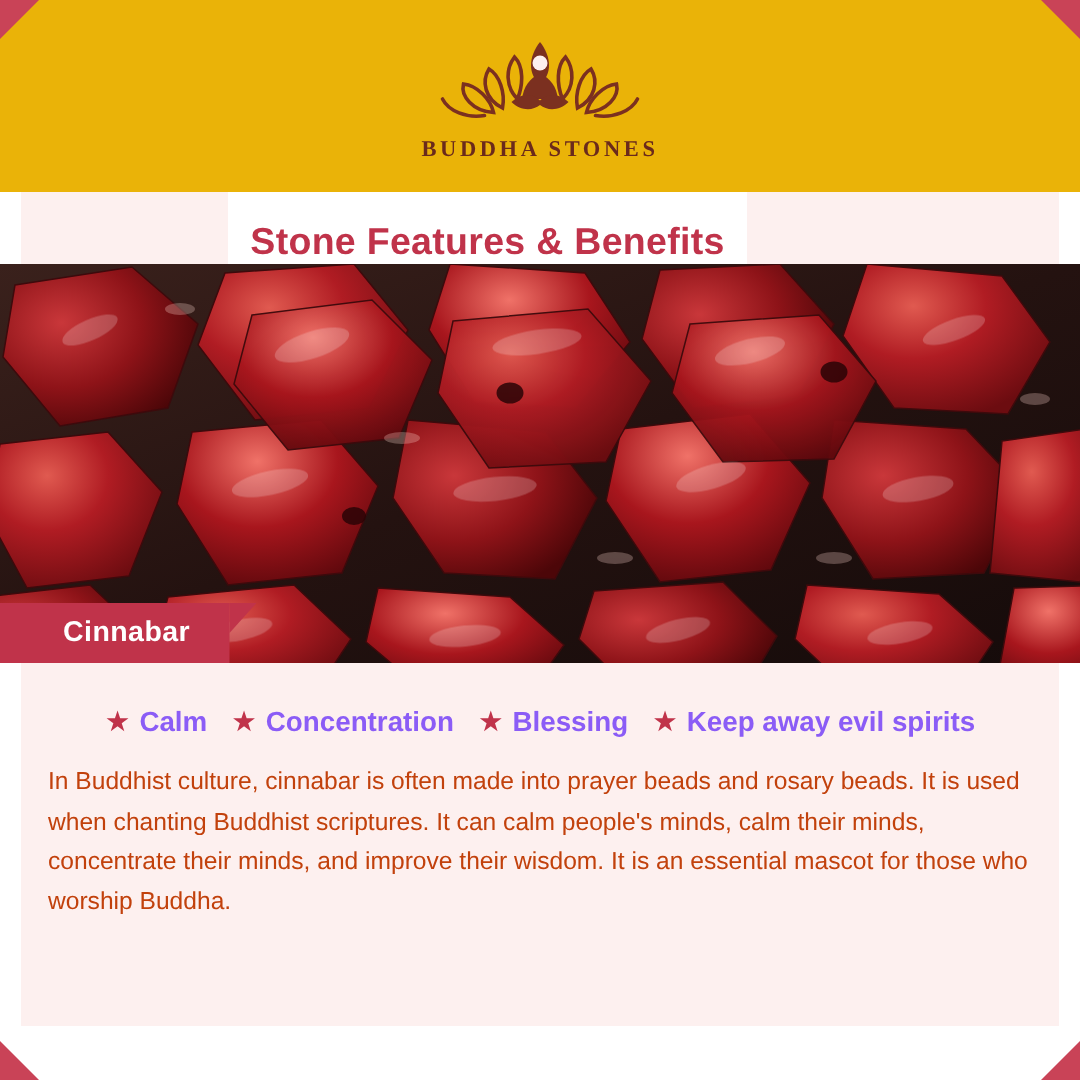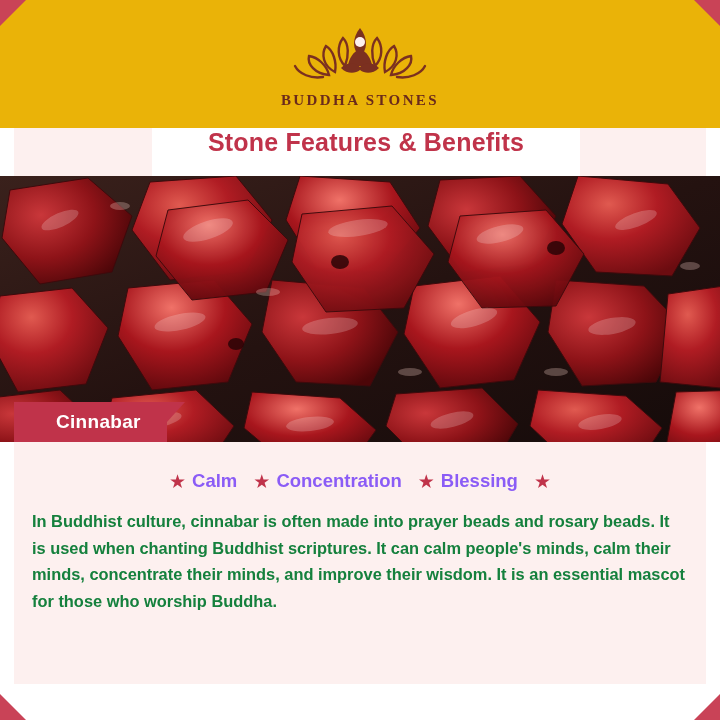--- a/index.html
+++ b/index.html
@@ -95,25 +95,25 @@
     color: #6a2a1c;
     font-weight: 700;
     font-family: "Liberation Serif", serif;
   }
 
   
   .title-band {
     position: absolute;
     top: 128px;
     left: 152px;
-    width: 428px;
+    width: 346px;
     height: 48px;
     background: #ffffff;
     display: flex;
-    align-items: flex-start;
+    align-items: flex-end;
     justify-content: center;
   }
   .title-text {
     font-size: 25px;
     font-weight: 700;
     color: #c0334a;
     letter-spacing: 0.2px;
     white-space: nowrap;
   }
 
@@ -126,21 +126,21 @@
     height: 266px;
     overflow: hidden;
     background: #2a1512;
   }
   .hero-svg { display:block; width: 720px; height: 266px; }
 
   
   .caption-tag {
     position: absolute;
     top: 402px;
-    left: 14px;
+    left: 0;
     height: 40px;
     display: flex;
     align-items: center;
   }
   .caption-tag-body {
     background: #c0334a;
     height: 40px;
     display: flex;
     align-items: center;
     padding: 0 26px 0 42px;
@@ -191,23 +191,22 @@
     color: #8b5cf6;
     font-size: 18.5px;
     font-weight: 700;
     white-space: nowrap;
   }
 
   .description {
     margin: 16px 20px 0 18px;
     font-size: 16.4px;
     line-height: 1.62;
-    color: #15803d;
+    color: #c2410c;
     text-align: left;
-    font-weight: bold;
   }
 </style>
 </head>
 <body>
 
 <div class="page">
 
   <div class="side-strip-left"></div>
   <div class="side-strip-right"></div>
 
@@ -346,20 +345,21 @@
       <div class="benefit">
         <span class="benefit-star">★</span>
         <span class="benefit-label">Concentration</span>
       </div>
       <div class="benefit">
         <span class="benefit-star">★</span>
         <span class="benefit-label">Blessing</span>
       </div>
       <div class="benefit">
         <span class="benefit-star">★</span>
+        <span class="benefit-label">Keep away evil spirits</span>
       </div>
     </div>
 
     <p class="description">In Buddhist culture, cinnabar is often made into prayer beads and rosary beads. It is used when chanting Buddhist scriptures. It can calm people's minds, calm their minds, concentrate their minds, and improve their wisdom. It is an essential mascot for those who worship Buddha.</p>
   </div>
 
   <div class="bottom-strip"></div>
 
   <div class="corner-tl"></div>
   <div class="corner-tr"></div>

